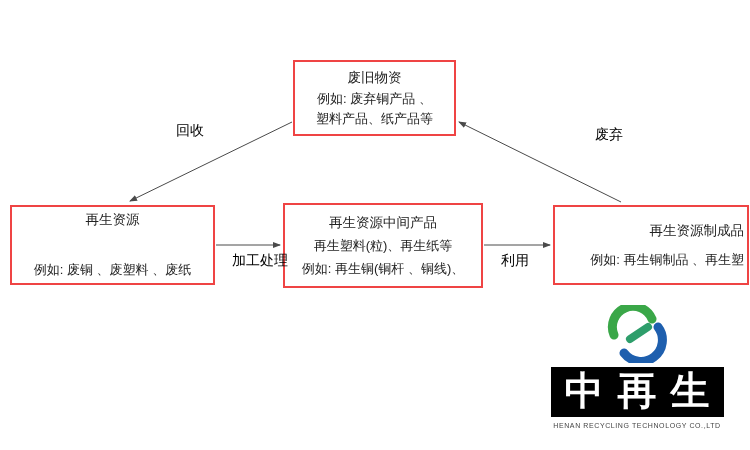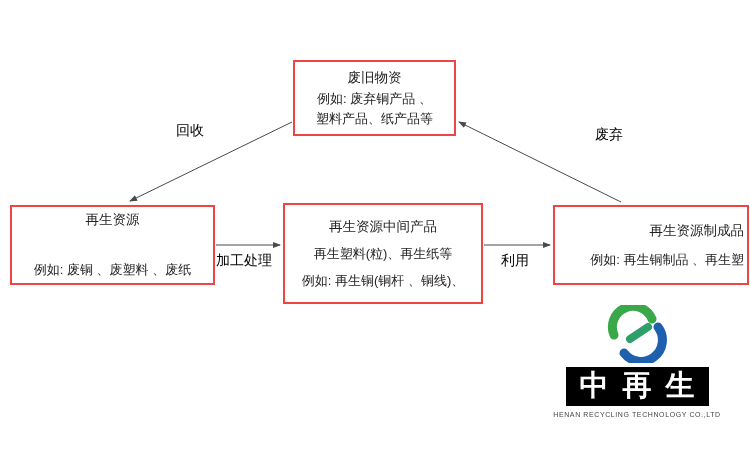--- a/index.html
+++ b/index.html
@@ -24,46 +24,46 @@
     text-align:center;
     font-size:13px;
     line-height:1.35;
     color:#222;
     box-sizing:border-box;
     padding:4px 3px;
   }
   .box .title{font-size:13.5px;}
   .box-waste{left:293px;top:60px;width:163px;height:76px;}
   .box-resource{left:10px;top:205px;width:205px;height:80px;justify-content:space-between;}
-  .box-intermediate{left:283px;top:203px;width:200px;height:101px;}
+  .box-intermediate{left:283px;top:203px;width:200px;height:85px;}
   .box-finished{left:553px;top:205px;width:196px;height:80px;align-items:flex-end;}
   .edge-label{
     position:absolute;
     font-size:14px;
     color:#000000;
     white-space:nowrap;
   }
   .lbl-recycle{left:176px;top:122px;}
   .lbl-discard{left:563px;top:126px;margin-left:32px;}
-  .lbl-process{left:216px;top:252px;}
+  .lbl-process{left:232px;top:252px;}
   .lbl-use{left:501px;top:252px;}
   .logo{
     position:absolute;
     left:552px;top:305px;
     width:170px;height:125px;
     display:flex;
     flex-direction:column;
     align-items:center;
   }
   .logo-icon{width:66px;height:58px;margin-bottom:4px;}
   .logo-wordmark{
     background:#000;
     color:#fff;
     font-weight:bold;
-    font-size:29px;
+    font-size:39px;
     letter-spacing:14px;
     padding:3px 0 4px 14px;
     line-height:1.1;
     white-space:nowrap;
   }
   .logo-subtitle{
     margin-top:5px;
     font-size:7px;
     letter-spacing:0.6px;
     color:#444;

